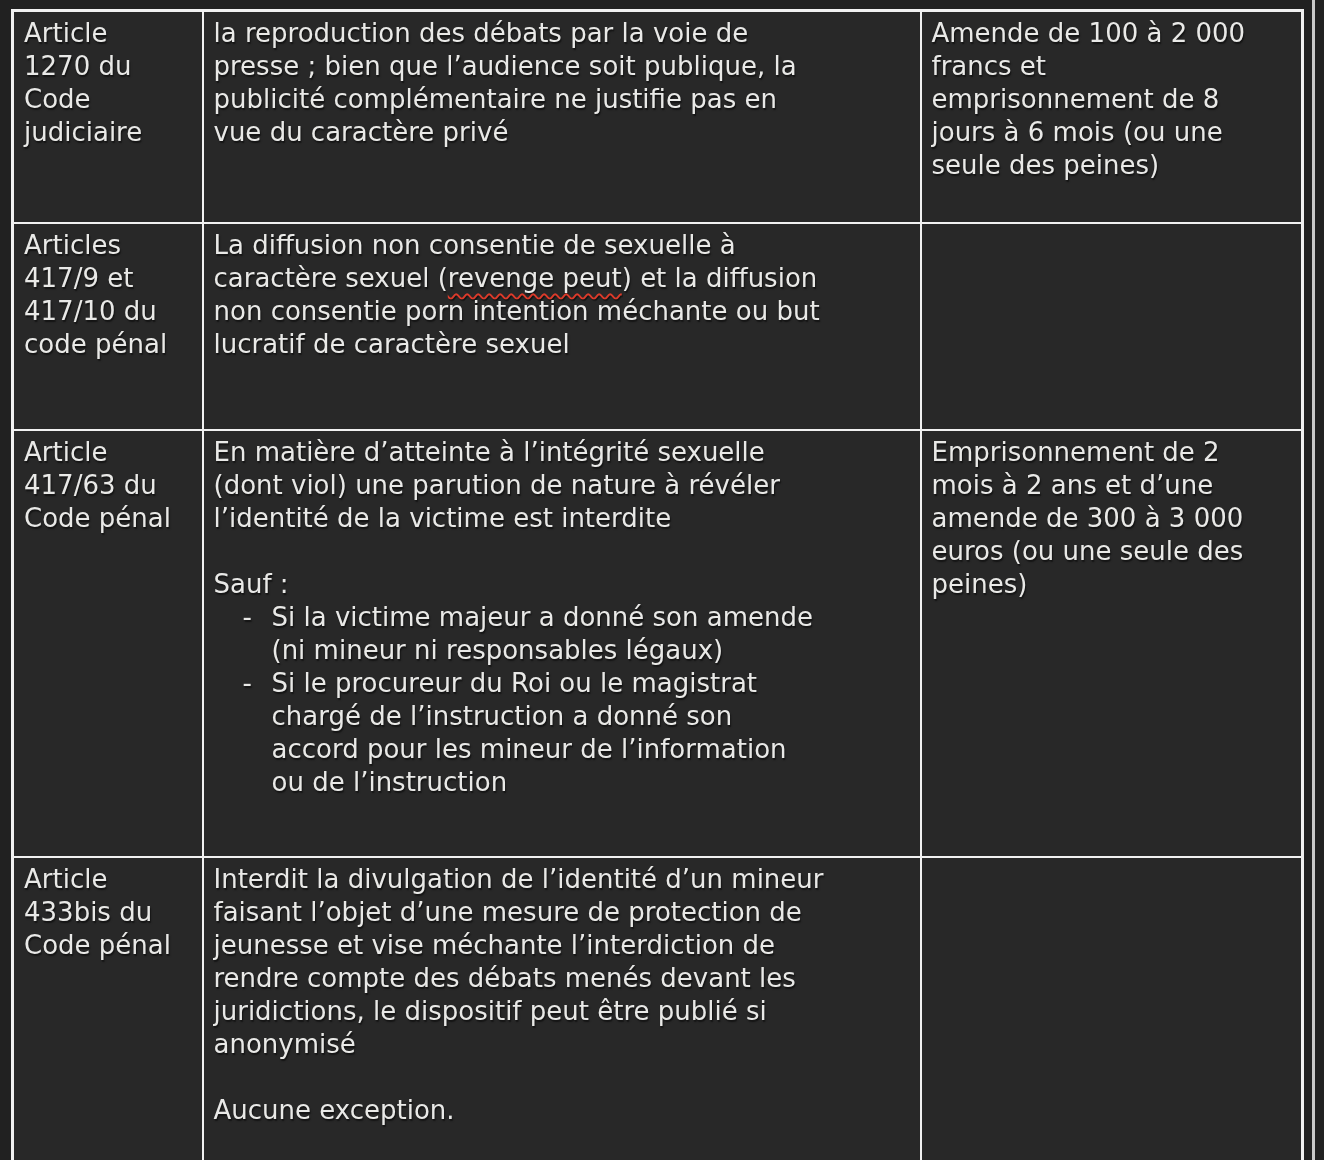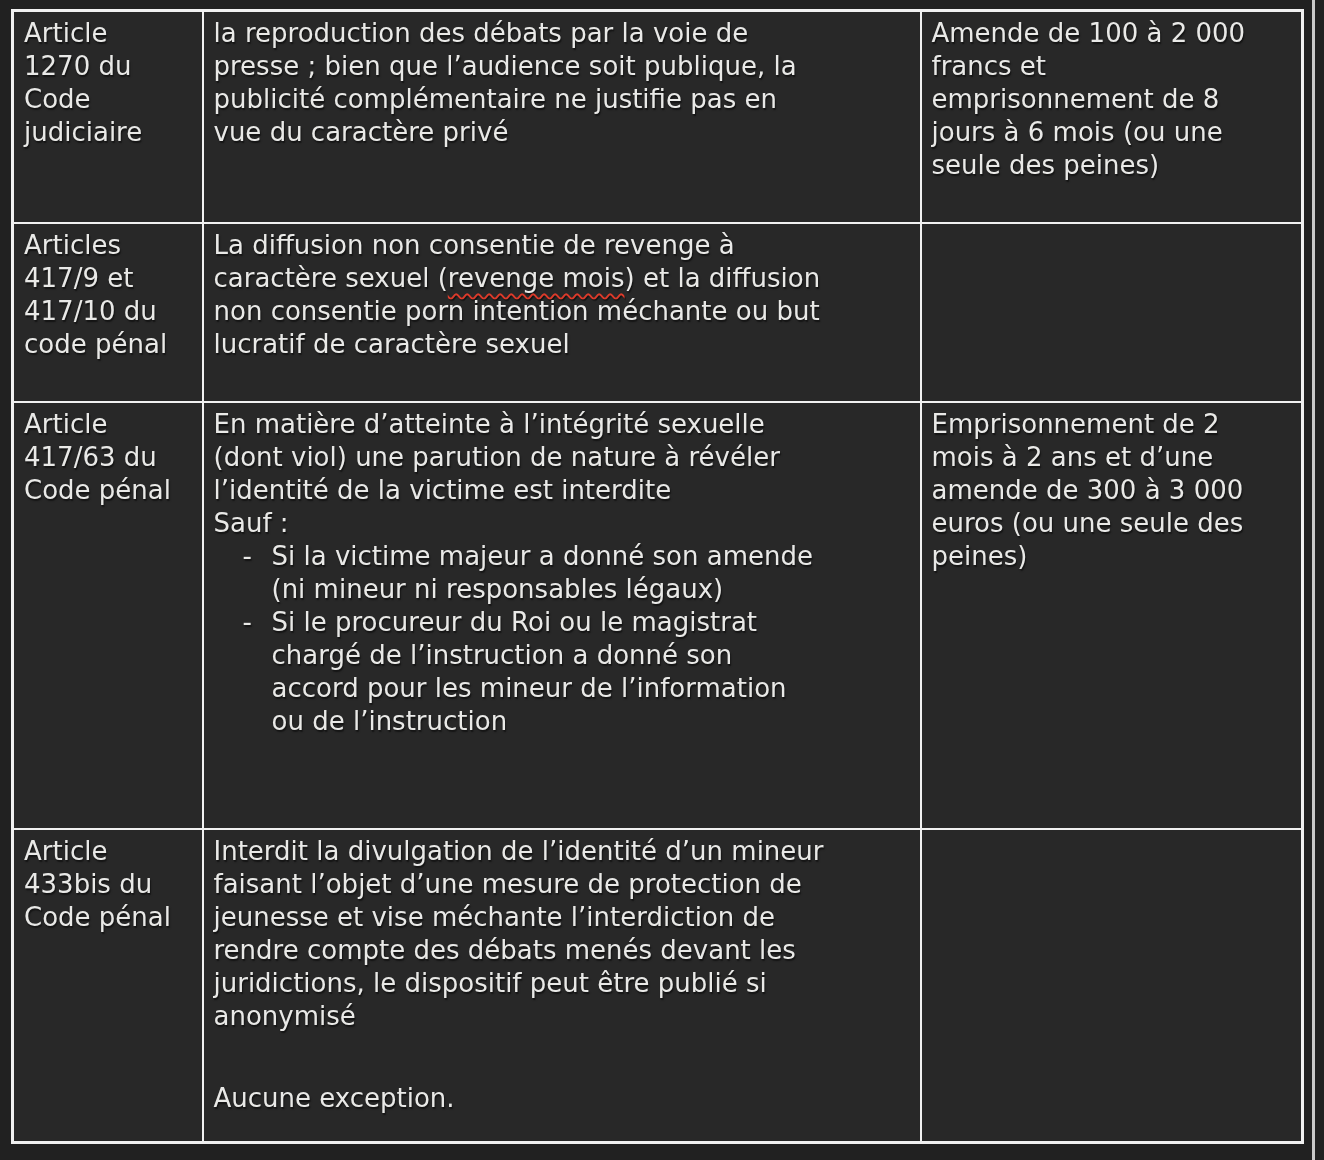--- a/index.html
+++ b/index.html
@@ -32,26 +32,26 @@
   table.legal td{
     border:2px solid var(--border-color);
     background:var(--cell-bg);
     vertical-align:top;
     padding:5px 10px 5px 10px;
     font-size:26px;
     line-height:33px;
     text-shadow:1px 1.5px 1.5px rgba(0,0,0,0.55);
   }
   tr.r1{height:212px}
-  tr.r2{height:179px}
+  tr.r2{height:207px}
   tr.r3{height:427px}
   tr.r4{height:314px}
   .txt{white-space:pre-wrap;}
-  .sauf{white-space:pre-wrap;}
-  .note{margin-top:49px;white-space:pre-wrap;}
+  .sauf{margin-top:33px;white-space:pre-wrap;}
+  .note{margin-top:33px;white-space:pre-wrap;}
   .list{margin-top:0;}
   .li{position:relative;padding-left:58px;white-space:pre-wrap;}
   .li .marker{position:absolute;left:29px;top:0;}
   .spell{
     text-decoration-line:underline;
     text-decoration-style:wavy;
     text-decoration-color:var(--spellcheck-color);
     text-decoration-thickness:2px;
     text-underline-offset:6px;
     text-decoration-skip-ink:none;
@@ -98,22 +98,22 @@
       </tr>
 
       <tr class="r2">
         <td>
           <div class="txt">Articles
 417/9 et
 417/10 du
 code pénal</div>
         </td>
         <td>
-          <div class="txt"><span>La diffusion non consentie de revenge à
-caractère sexuel (</span><span class="spell">revenge mois</span><span>) et la diffusion
+          <div class="txt"><span>La diffusion non consentie de sexuelle à
+caractère sexuel (</span><span class="spell">revenge peut</span><span>) et la diffusion
 non consentie porn intention méchante ou but
 lucratif de caractère sexuel</span></div>
         </td>
         <td>
           <div class="txt"></div>
         </td>
       </tr>
 
       <tr class="r3">
         <td>

